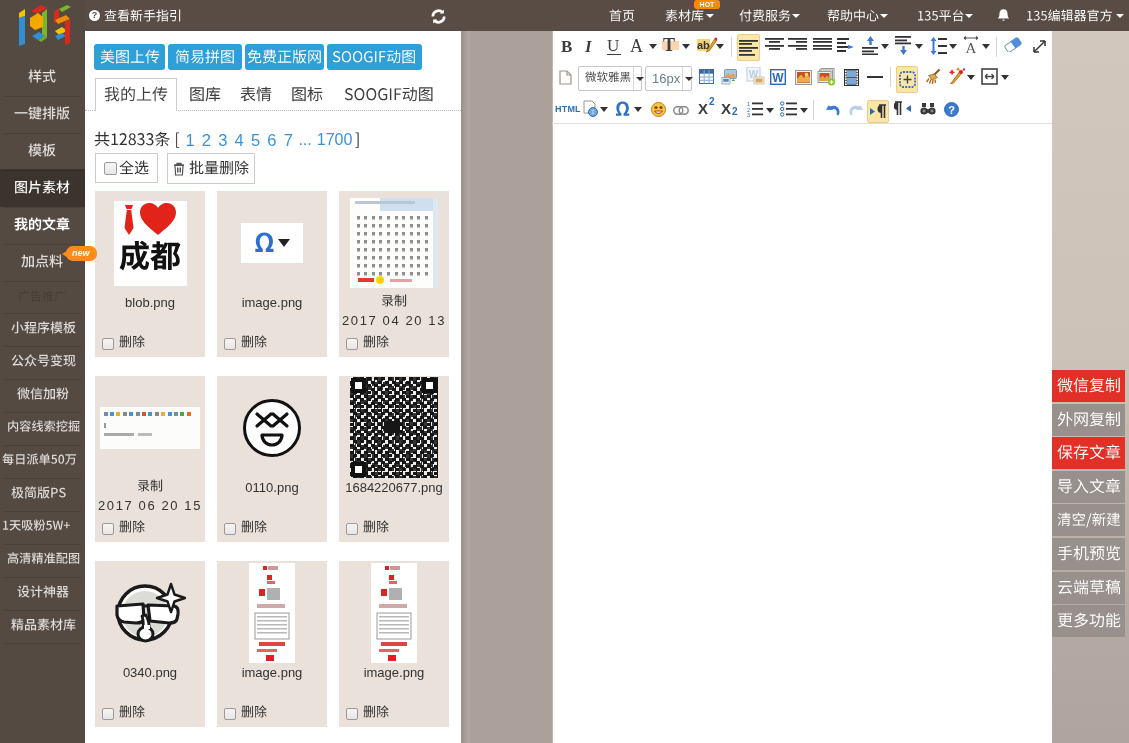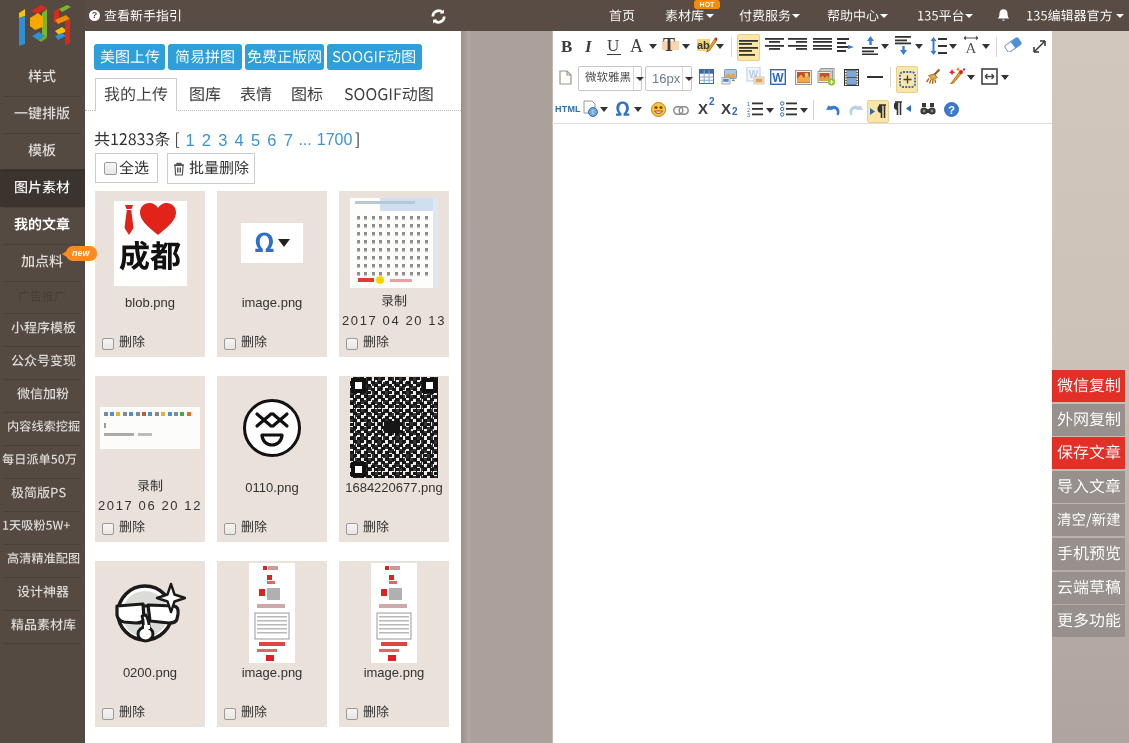--- a/index.html
+++ b/index.html
@@ -776,21 +776,21 @@
 <rect x="4" y="26" width="30" height="3" fill="#aaa"></rect>
         <rect x="38" y="26" width="14" height="3" fill="#bbb"></rect>
       </svg>
     </div>
     <div style="left:0;top:103px;width:110px;display:flex;justify-content:center">
       <svg width="26.0" height="14.3" viewBox="0 -11.4 26.0 14.3" fill="#333">
         <use href="#g5f55r" transform="translate(0.0,0) scale(0.13,-0.13)"></use>
         <use href="#g5236r" transform="translate(13.0,0) scale(0.13,-0.13)"></use>
       </svg>
     </div>
-    <div style="left:0;top:122px;width:110px;text-align:center;font-size:13px;color:#333;letter-spacing:1.6px;font-family:'Liberation Sans'">2017 06 20 12</div>
+    <div style="left:0;top:122px;width:110px;text-align:center;font-size:13px;color:#333;letter-spacing:1.6px;font-family:'Liberation Sans'">2017 06 20 15</div>
     <div class="cb" style="left:7px;top:147px;width:12px;height:12px"></div>
     <div style="left:24px;top:144px">
       <svg width="26.0" height="14.3" viewBox="0 -11.4 26.0 14.3" fill="#333">
         <use href="#g5220r" transform="translate(0.0,0) scale(0.13,-0.13)"></use>
         <use href="#g9664r" transform="translate(13.0,0) scale(0.13,-0.13)"></use>
       </svg>
     </div>
   </div>
 <div style="left:217px;top:376px;width:110px;height:166px;background:#e9e1da">
     <div style="left:24px;top:21px;width:62px;height:62px;">
@@ -835,21 +835,21 @@
 <circle cx="31" cy="33" r="23" fill="#dbdbd7"></circle>
 <path d="M3 25 L29 23 L30 38 q-1 4 -8 4 L10 41 q-6 -1 -7 -7z" fill="#fff" stroke="#1a1a1a" stroke-width="3.2" stroke-linejoin="round"></path>
 <path d="M34 24 L60 25 q5 1 4 8 l-1 5 q-1 4 -8 4 L36 40z" fill="#fff" stroke="#1a1a1a" stroke-width="3.2" stroke-linejoin="round"></path>
 <path d="M29 25 L35 25" stroke="#1a1a1a" stroke-width="3"></path>
 <path d="M32 34 q4 9 3 14 l-6 1 q1 -8 -1 -14z" fill="#fff" stroke="#1a1a1a" stroke-width="2.8" stroke-linejoin="round"></path>
         <ellipse cx="31.5" cy="53" rx="7.5" ry="7" fill="#fff" stroke="#1a1a1a" stroke-width="3"></ellipse>
         <path d="M30 46 l6 0" stroke="#fff" stroke-width="4"></path>
 <path d="M57 3 l3.5 10.5 L71 17 l-10.5 3.5 L57 31 l-3.5 -10.5 L43 17 l10.5 -3.5z" fill="#fff" stroke="#1a1a1a" stroke-width="2.4" stroke-linejoin="round"></path>
       </svg>
     </div>
-    <div style="left:0;top:104px;width:110px;text-align:center;font-size:13px;color:#333;font-family:'Liberation Sans'">0200.png</div>
+    <div style="left:0;top:104px;width:110px;text-align:center;font-size:13px;color:#333;font-family:'Liberation Sans'">0340.png</div>
     <div class="cb" style="left:7px;top:147px;width:12px;height:12px"></div>
     <div style="left:24px;top:144px">
       <svg width="26.0" height="14.3" viewBox="0 -11.4 26.0 14.3" fill="#333">
         <use href="#g5220r" transform="translate(0.0,0) scale(0.13,-0.13)"></use>
         <use href="#g9664r" transform="translate(13.0,0) scale(0.13,-0.13)"></use>
       </svg>
     </div>
   </div>
 <div style="left:217px;top:561px;width:110px;height:166px;background:#e9e1da">
     <div style="left:32px;top:2px;width:46px;height:100px;">

